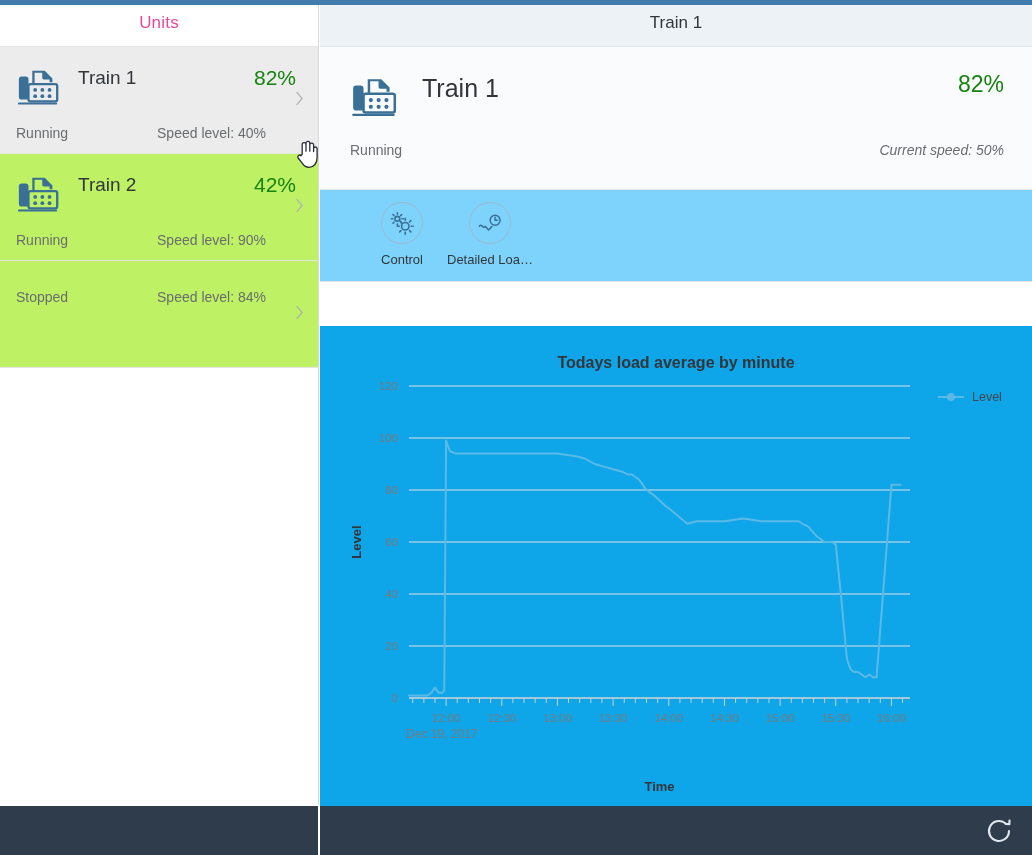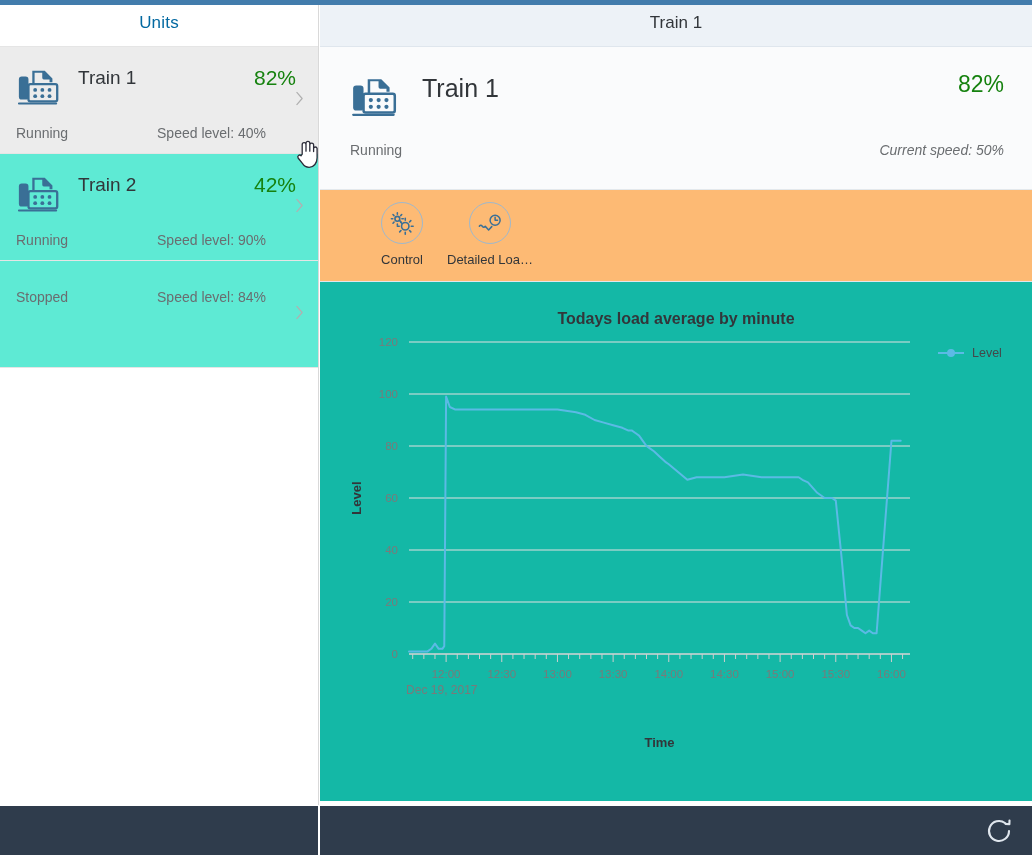--- a/index.html
+++ b/index.html
@@ -38,30 +38,30 @@
     height: 47px;
     display: flex;
     align-items: center;
     justify-content: center;
     background: #ffffff;
     border-bottom: 1px solid #e5e5e5;
     box-sizing: border-box;
   }
   .master-header-title {
     font-size: 17px;
-    color: #0369a1;
+    color: #ec4899;
     letter-spacing: .2px;
   }
   .unit-list { }
   .unit-item {
     position: relative;
     height: 107px;
     box-sizing: border-box;
     border-bottom: 1px solid #e5e5e5;
-    background: #5eead4;
+    background: #bef264;
     padding: 14px 22px 0 16px;
   }
   .unit-item.selected {
     background: #ececec;
   }
   .unit-row-top {
     display: flex;
     align-items: flex-start;
   }
   .unit-icon {
@@ -160,21 +160,21 @@
   }
   .obj-row2 {
     display: flex;
     justify-content: space-between;
     margin-top: 19px;
   }
   .obj-status { font-size: 14px; color: #6a6d70; }
   .obj-speed  { font-size: 14px; color: #6a6d70; font-style: italic; }
   
   .tabbar {
-    background: #fdba74;
+    background: #7dd3fc;
     height: 92px;
     padding-left: 38px;
     display: flex;
     align-items: flex-start;
     box-sizing: border-box;
     border-bottom: 1px solid #dfe6ed;
   }
   .tab {
     width: 88px;
     height: 91px;
@@ -216,21 +216,22 @@
     position: absolute;
     left: 4px; right: 4px;
     bottom: 0;
     height: 3px;
     background: #427cac;
   }
   
   .chart-area {
     position: relative;
     height: 519px;
-    background: #14b8a6;
+    background: #0ea5e9;
+    margin-top: 44px;
   }
   .chart-title {
     text-align: center;
     font-size: 16px;
     font-weight: bold;
     color: #32363a;
     padding-top: 28px;
   }
   .chart-svg-wrap { position: absolute; top: 0; left: 0; }
   .axis-text {

